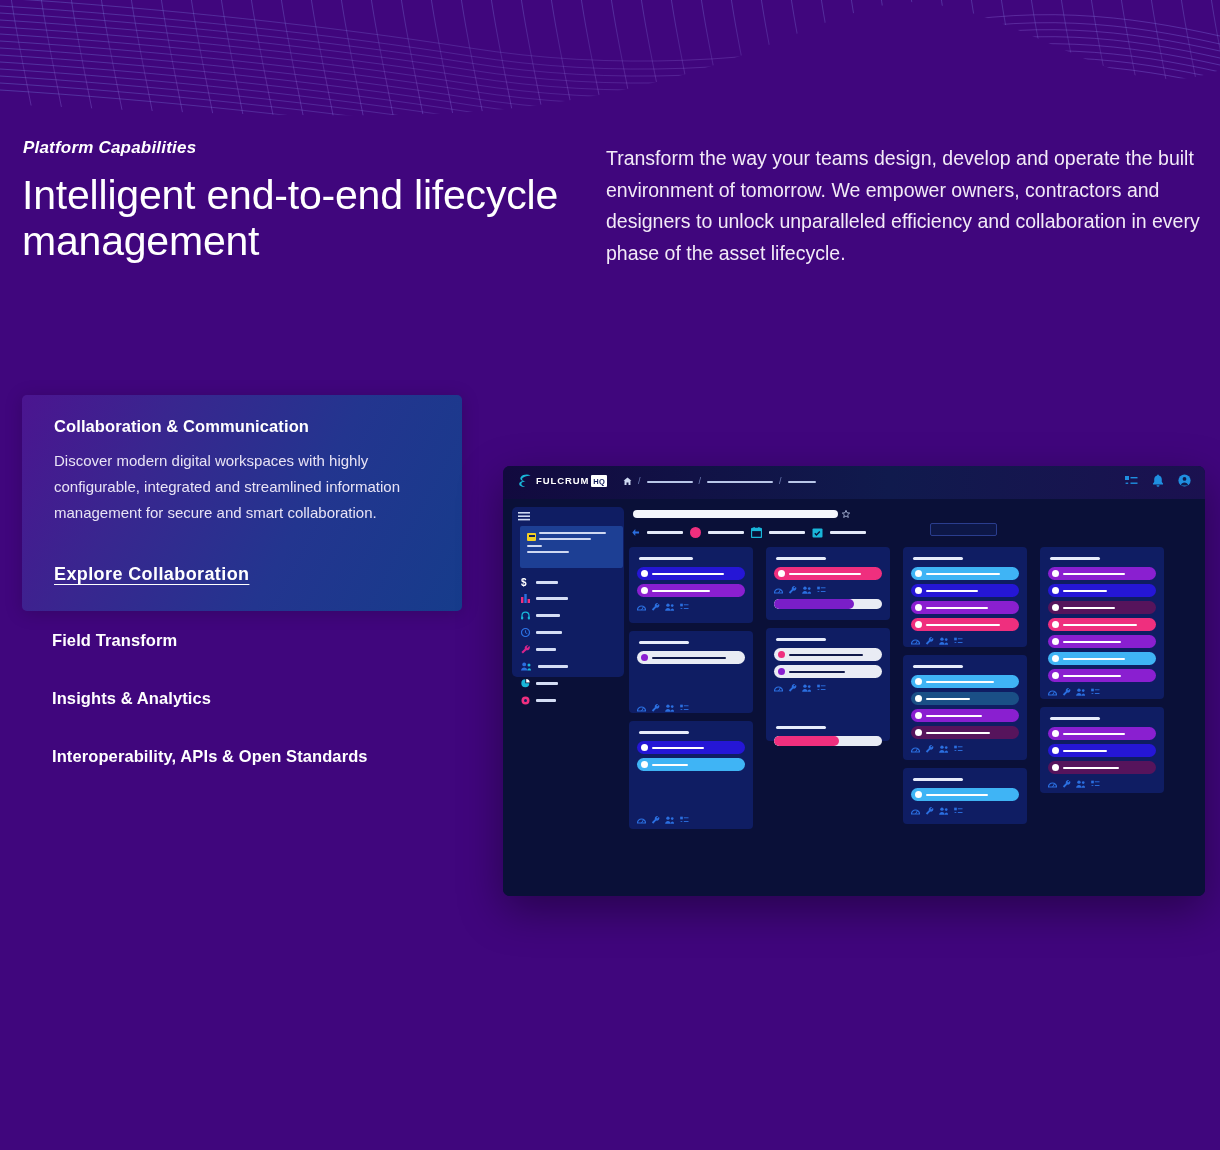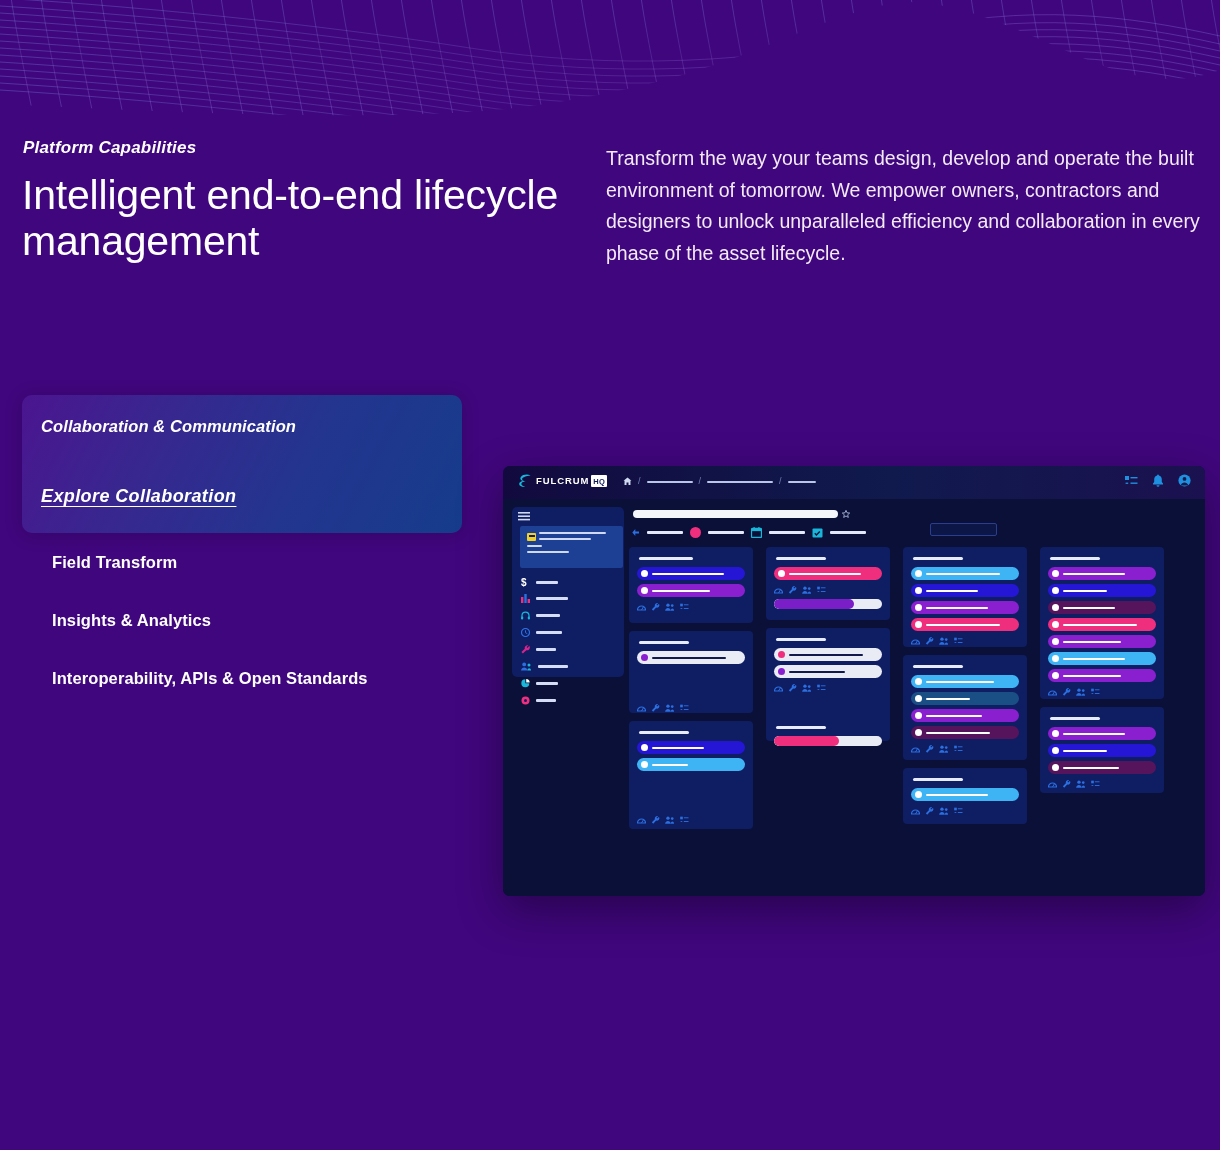--- a/index.html
+++ b/index.html
@@ -33,24 +33,23 @@
     position: absolute; left: 606px; top: 143px; width: 600px;
     font-size: 19.5px; line-height: 31.5px; font-weight: 400;
     color: #f2eaf7;
   }
 
   
   .accordion { position: absolute; left: 22px; top: 395px; width: 440px; }
   .acc-panel {
     position: relative;
     background: linear-gradient(118deg, #4b1590 0%, #39268f 28%, #23358f 62%, #163c8b 100%);
-    border-radius: 10px;
-    padding: 22px 30px 26px 19px;
+    border-radius: 5px;
+    padding: 22px 30px 26px 32px;
     box-shadow: 0 2px 18px rgba(0,0,0,.18);
-    font-style: italic;
   }
   .acc-title-open {
     font-size: 16.5px; font-weight: 700; color: #ffffff; letter-spacing: .1px;
     margin-bottom: 12px;
   }
   .acc-body {
     font-size: 15px; line-height: 26px; color: #e8e3f5; font-weight: 400;
     width: 372px;
   }
   .acc-link {
@@ -260,20 +259,21 @@
     </svg>
   </div>
 
   <div class="eyebrow">Platform Capabilities</div>
   <h1 class="headline">Intelligent end-to-end lifecycle management</h1>
   <p class="intro">Transform the way your teams design, develop and operate the built environment of tomorrow. We empower owners, contractors and designers to unlock unparalleled efficiency and collaboration in every phase of the asset lifecycle.</p>
 
   <div class="accordion">
     <div class="acc-panel">
       <div class="acc-title-open">Collaboration &amp; Communication</div>
+      <div class="acc-body">Discover modern digital workspaces with highly configurable, integrated and streamlined information management for secure and smart collaboration.</div>
       <a class="acc-link">Explore Collaboration</a>
     </div>
 
     <div class="acc-item">
       <span class="acc-item-title">Field Transform</span>
     </div>
     <div class="acc-item">
       <span class="acc-item-title">Insights &amp; Analytics</span>
     </div>
     <div class="acc-item">

